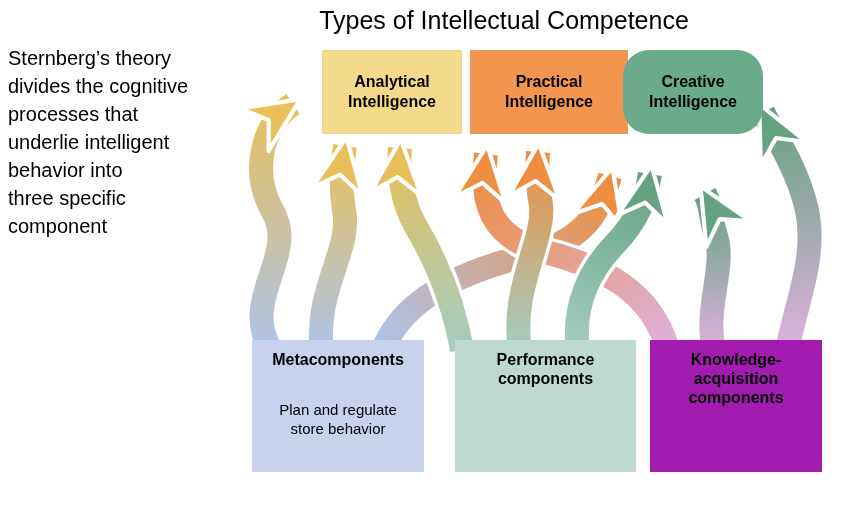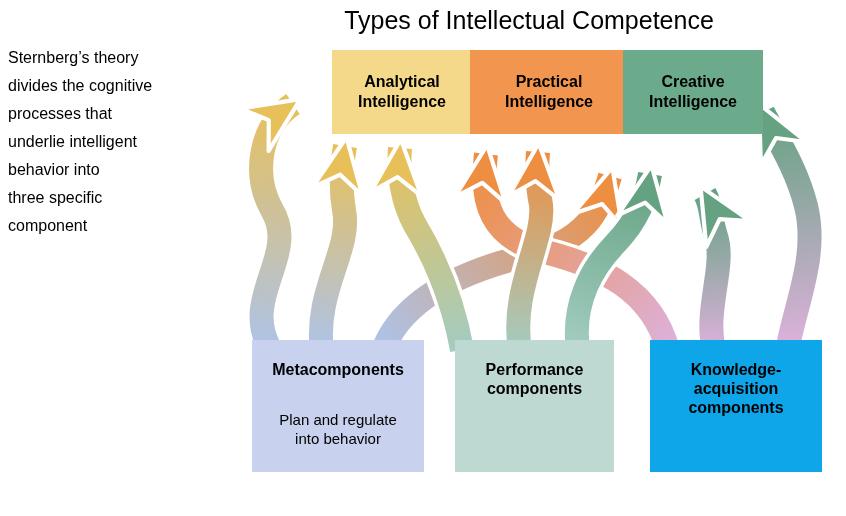--- a/index.html
+++ b/index.html
@@ -5,42 +5,42 @@
   html,body{margin:0;padding:0;background:#fff;}
   .stage{
     position:relative;width:846px;height:516px;background:#fff;overflow:hidden;
     font-family:"Liberation Sans","DejaVu Sans",sans-serif;color:#000;
   }
   .abs{position:absolute;}
   #arrow-layer{position:absolute;left:0;top:0;width:846px;height:516px;}
   .big-title{
     font-size:25px;letter-spacing:0px;text-align:center;white-space:nowrap;
   }
-  #top-title{left:229px;top:6px;width:600px;}
+  #top-title{left:204px;top:6px;width:600px;}
   #bottom-title{left:220px;top:479px;width:600px;font-size:24px;}
   #side-note{
-    left:8px;top:44px;width:260px;font-size:16px;line-height:28px;
+    left:8px;top:44px;width:260px;font-size:20px;line-height:28px;
     white-space:pre-line;
   }
   .box{
     display:flex;flex-direction:column;align-items:center;box-sizing:border-box;
     text-align:center;
   }
   .comp-box{
     top:50px;width:140px;height:84px;justify-content:center;
     font-weight:bold;font-size:16px;line-height:20px;white-space:pre-line;
   }
-  #box-analytical{left:332px;}
+  #box-analytical{left:322px;}
   #box-practical{left:470px;width:158px;}
   #box-creative{left:623px;}
   .proc-box{
-    top:340px;height:132px;justify-content:flex-start;padding-top:20px;
+    top:340px;height:132px;justify-content:flex-start;padding-top:10px;
   }
   #box-meta{left:252px;width:172px;}
-  #box-performance{left:455px;width:159px;}
+  #box-performance{left:455px;width:181px;}
   #box-knowledge{left:650px;width:172px;}
   .proc-title{font-weight:bold;font-size:16px;line-height:19px;white-space:pre-line;}
   .proc-desc{font-size:15px;line-height:19px;white-space:pre-line;}
   #box-meta .proc-desc{margin-top:31px;}
   #box-performance .proc-desc{margin-top:12px;}
   #box-knowledge .proc-desc{margin-top:5px;}
 </style>
 </head>
 <body>
 
@@ -124,34 +124,34 @@
 behavior into
 three specific
 component</div>
 
   <div class="abs box comp-box" id="box-analytical" style="background-color: rgb(245, 217, 138);">Analytical
 Intelligence</div>
 
   <div class="abs box comp-box" id="box-practical" style="background-color: rgb(242, 149, 78);">Practical
 Intelligence</div>
 
-  <div class="abs box comp-box" id="box-creative" style="background-color: rgb(107, 170, 139);">Creative
+  <div class="abs box comp-box" id="box-creative" style="background-color: rgb(107, 170, 139); border-radius: 26px;">Creative
 Intelligence</div>
 
   <div class="abs box proc-box" id="box-meta" style="background-color: rgb(200, 210, 238);">
     <div class="proc-title">Metacomponents</div>
     <div class="proc-desc">Plan and regulate
-into behavior</div>
+store behavior</div>
   </div>
 
   <div class="abs box proc-box" id="box-performance" style="background-color: rgb(190, 216, 210);">
     <div class="proc-title">Performance
 components</div>
   </div>
 
-  <div class="abs box proc-box" id="box-knowledge" style="background-color: #0ea5e9; align-items: center;">
+  <div class="abs box proc-box" id="box-knowledge" style="background-color: #a21caf; align-items: center;">
     <div class="proc-title">Knowledge-
 acquisition
 components</div>
   </div>
 
 
 </div>
 
 </body></html>

